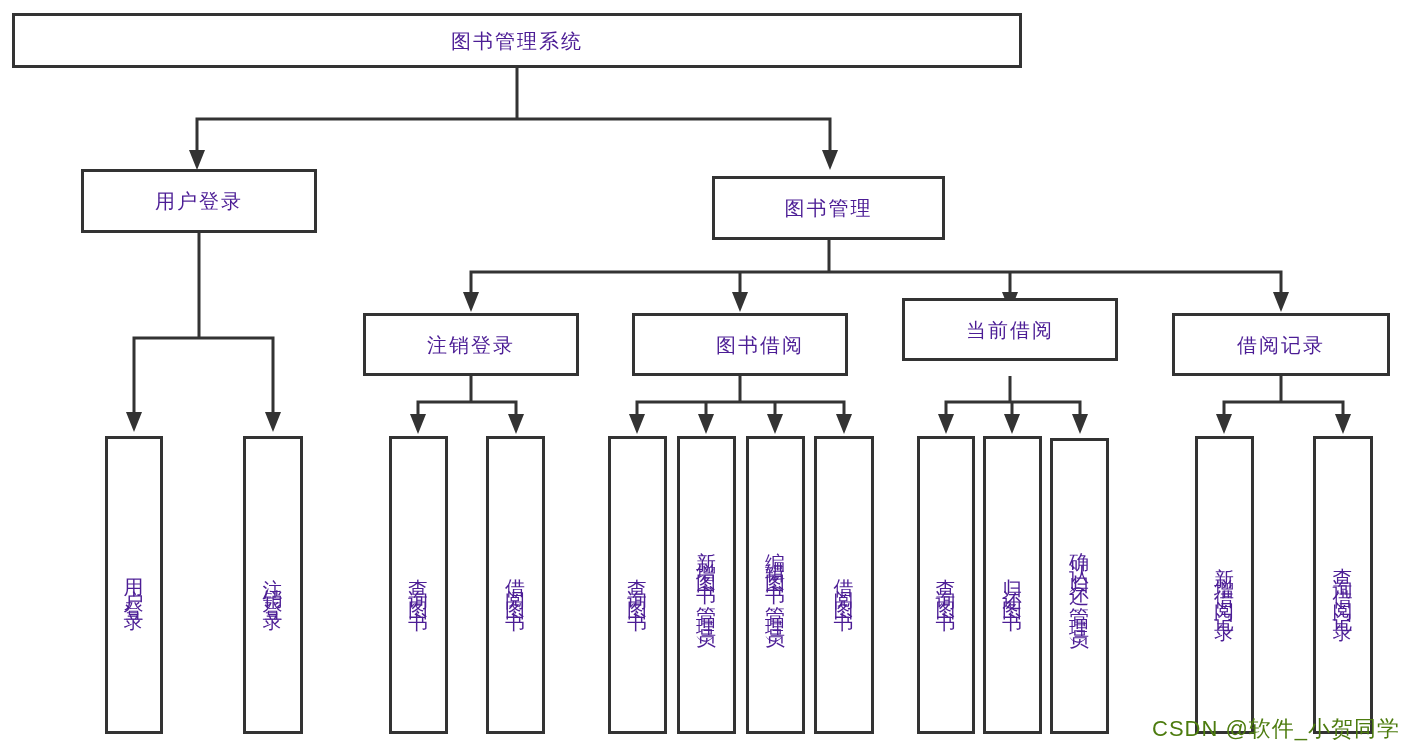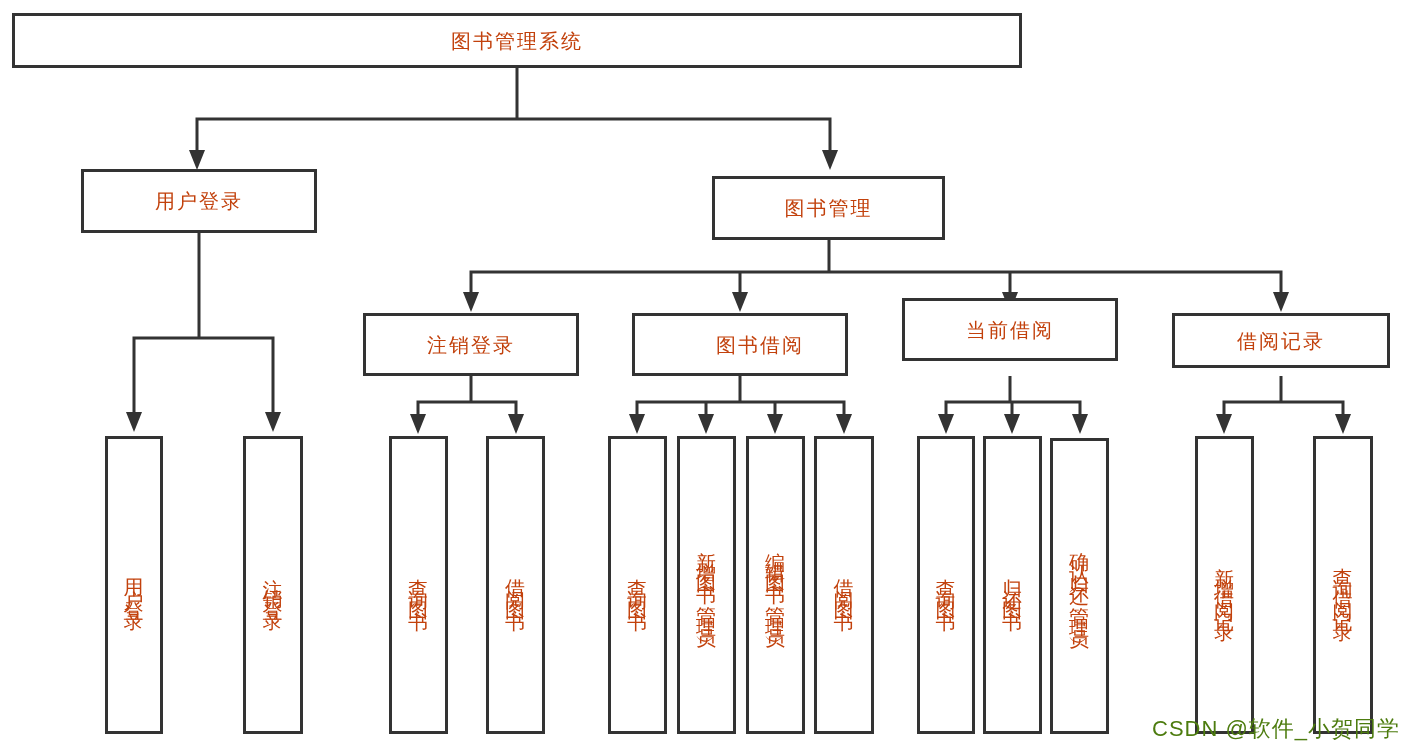--- a/index.html
+++ b/index.html
@@ -23,21 +23,21 @@
     height: 747px;
   }
   .box {
     position: absolute;
     box-sizing: border-box;
     border: 3px solid #333333;
     background: #ffffff;
     display: flex;
     align-items: center;
     justify-content: center;
-    color: #c2410c;
+    color: #4c1d95;
     font-size: 20px;
     letter-spacing: 2px;
     text-align: center;
     line-height: 1.2;
     white-space: nowrap;
   }
   .vbox {
     writing-mode: vertical-rl;
     text-orientation: mixed;
     letter-spacing: 11px;
@@ -102,21 +102,21 @@
   </svg>
 
   <div class="box" style="left:12px; top:13px; width:1010px; height:55px;">图书管理系统</div>
 
   <div class="box" style="left:81px; top:169px; width:236px; height:64px;">用户登录</div>
   <div class="box" style="left:712px; top:176px; width:233px; height:64px;">图书管理</div>
 
   <div class="box" style="left:363px; top:313px; width:216px; height:63px;">注销登录</div>
   <div class="box" style="left:632px; top:313px; width:216px; height:63px;padding-left:40px;">图书借阅</div>
   <div class="box" style="left:902px; top:298px; width:216px; height:63px;">当前借阅</div>
-  <div class="box" style="left:1172px; top:313px; width:218px; height:55px;">借阅记录</div>
+  <div class="box" style="left:1172px; top:313px; width:218px; height:63px;">借阅记录</div>
 
   <div class="box vbox" style="left:105px; top:436px; width:58px; height:298px;">用户登录</div>
   <div class="box vbox" style="left:243px; top:436px; width:60px; height:298px;">注销登录</div>
 
   <div class="box vbox" style="left:389px; top:436px; width:59px; height:298px;">查询图书</div>
   <div class="box vbox" style="left:486px; top:436px; width:59px; height:298px;">借阅图书</div>
 
   <div class="box vbox" style="left:608px; top:436px; width:59px; height:298px;">查询图书</div>
   <div class="box vbox" style="left:677px; top:436px; width:59px; height:298px;">新增图书（管理员）</div>
   <div class="box vbox" style="left:746px; top:436px; width:59px; height:298px;">编辑图书（管理员）</div>

